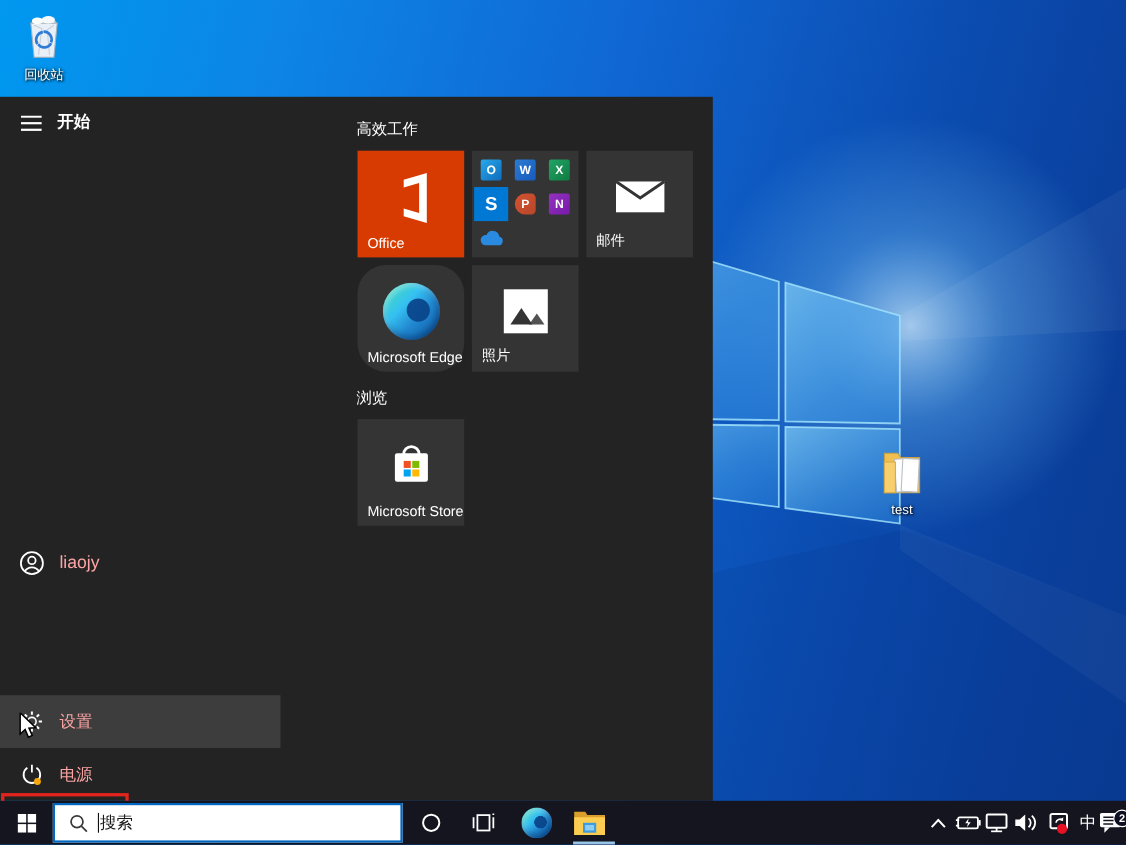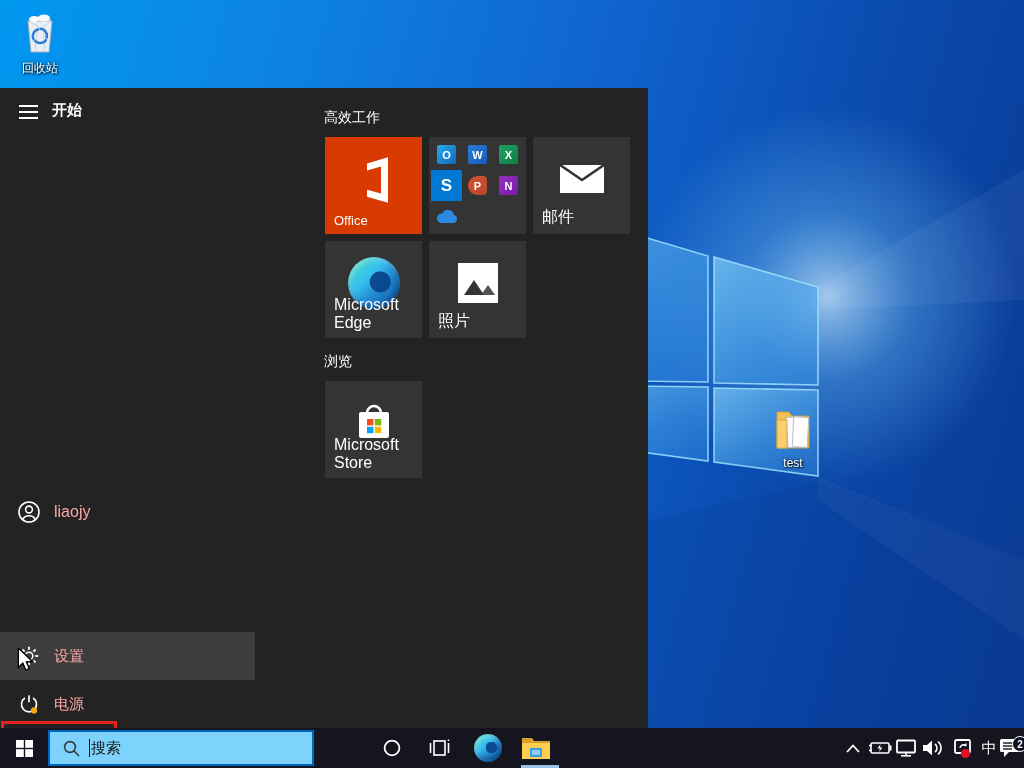--- a/index.html
+++ b/index.html
@@ -33,21 +33,21 @@
     align-items:center; justify-content:center; flex:none; }
   .rail-item .rlb { margin-left:13px; font-size:15px; color:#fca5a5; }
   .rail-item.hl { background:#3d3d3d; }
 
   .annotation-box { position:absolute; left:1px; top:633px; width:116px; height:39px;
     border:3px solid #e3241d; pointer-events:none; z-index:30; }
 
   .group-title { position:absolute; font-size:14px; color:#fff; }
 
   .tile { position:absolute; width:97px; height:97px; background:#343434; cursor:pointer; }
-  .tile .tlabel { position:absolute; left:9px; bottom:6px; font-size:16px; color:#fff; }
+  .tile .tlabel { position:absolute; left:9px; bottom:6px; font-size:13px; color:#fff; }
   .tile.office { background:#d83b01; }
   .tile.office .tlabel { font-size:13px; }
   .tile-center { position:absolute; inset:0; display:flex; align-items:center; justify-content:center; }
 
   .suite-grid { position:absolute; inset:2px; display:grid;
     grid-template-columns:repeat(3,1fr); grid-template-rows:repeat(3,1fr); }
   .suite-cell { display:flex; align-items:center; justify-content:center; }
   .mini-app { width:19px; height:19px; border-radius:2px; color:#fff; font-size:11px;
     font-weight:bold; display:flex; align-items:center; justify-content:center; }
   .mini-outlook { background:linear-gradient(135deg,#28a8ea,#0f6cbd); }
@@ -63,22 +63,22 @@
     background:
       radial-gradient(circle at 62% 48%, rgba(10,70,140,.95) 0 24%, rgba(10,70,140,0) 26%),
       linear-gradient(135deg,#46e0ae 0%,#35c1f1 38%,#2187d0 62%,#0c59a4 100%);
     box-shadow:inset -2px -3px 6px rgba(0,30,80,.45), inset 2px 3px 5px rgba(255,255,255,.35); }
 
   
   .taskbar { position:absolute; left:0; top:728px; width:1024px; height:40px;
     background:#15151f; z-index:40; }
   .tb-btn { position:absolute; top:0; height:40px; display:flex; align-items:center;
     justify-content:center; cursor:pointer; }
-  .search-box { position:absolute; left:48px; top:2px; width:266px; height:36px;
-    background:#7dd3fc; border:2px solid #0067c0; display:flex; align-items:center;
+  .search-box { position:absolute; left:48px; top:2px; width:318px; height:36px;
+    background:#ffffff; border:2px solid #0067c0; display:flex; align-items:center;
     cursor:text; }
   .search-box .mag { margin-left:13px; flex:none; }
   .search-caret { width:1px; height:18px; background:#111; margin-left:9px; }
   .search-text { margin-left:1px; font-size:15px; color:#1a1a1a; }
   .run-underline { position:absolute; left:521px; top:37px; width:38px; height:3px;
     background:#98c4e8; }
   .tray-ime { color:#fff; font-size:15px; }
   .notif-badge { position:absolute; left:16px; top:8px; width:16px; height:16px;
     border-radius:50%; background:#0c1020; border:1.5px solid #fff; color:#fff;
     font-size:10px; font-weight:bold; display:flex; align-items:center; justify-content:center; }
@@ -130,21 +130,21 @@
             <path d="M-6,4 A7,7 0 0 1 -1,-6.8"></path>
           </g>
         <g transform="rotate(240)">
             <path d="M-6,4 A7,7 0 0 1 -1,-6.8"></path>
           </g>
       </g>
     </svg>
     <div class="lbl">回收站</div>
   </div>
 
-  <div class="desk-icon" style="left:758px;top:404px;">
+  <div class="desk-icon" style="left:785px;top:404px;">
     <svg width="52" height="50" viewBox="0 0 52 50">
       <path d="M10,8 L22,8 L25,12 L42,12 L42,44 L10,44 Z" fill="#f0bf52" stroke="#c99e3e"></path>
       <rect x="20" y="13" width="15" height="30" rx="1" fill="#fdfdfd" stroke="#b9bfc6" transform="rotate(-4 27 28)"></rect>
       <rect x="26" y="13" width="15" height="30" rx="1" fill="#ffffff" stroke="#b9bfc6" transform="rotate(3 33 28)"></rect>
       <path d="M10,16 L20,16 L20,44 L10,44 Z" fill="#f7cf6e" stroke="#d7ab45"></path>
     </svg>
     <div class="lbl">test</div>
   </div>
 
   <div class="start-menu">
@@ -206,21 +206,21 @@
     <div class="tile" style="left:533px;top:49px;">
       <div class="tile-center" style="bottom:14px;">
         <svg width="46" height="30" viewBox="0 0 46 30">
           <rect x="1" y="1" width="44" height="28" fill="#fff"></rect>
           <path d="M1,1 L23,16 L45,1" fill="none" stroke="#343434" stroke-width="2.6"></path>
         </svg>
       </div>
       <div class="tlabel">邮件</div>
     </div>
 
-    <div class="tile" style="left:325px;top:153px;">
+    <div class="tile" style="left:325px;top:153px;border-radius:26px;">
       <div class="tile-center" style="bottom:14px;">
         <div class="edge-ball" style="width:52px;height:52px;"></div>
       </div>
       <div class="tlabel">Microsoft Edge</div>
     </div>
 
     <div class="tile" style="left:429px;top:153px;">
       <div class="tile-center" style="bottom:14px;">
         <svg width="42" height="42" viewBox="0 0 42 42">
           <rect x="1" y="1" width="40" height="40" fill="#fff"></rect>

